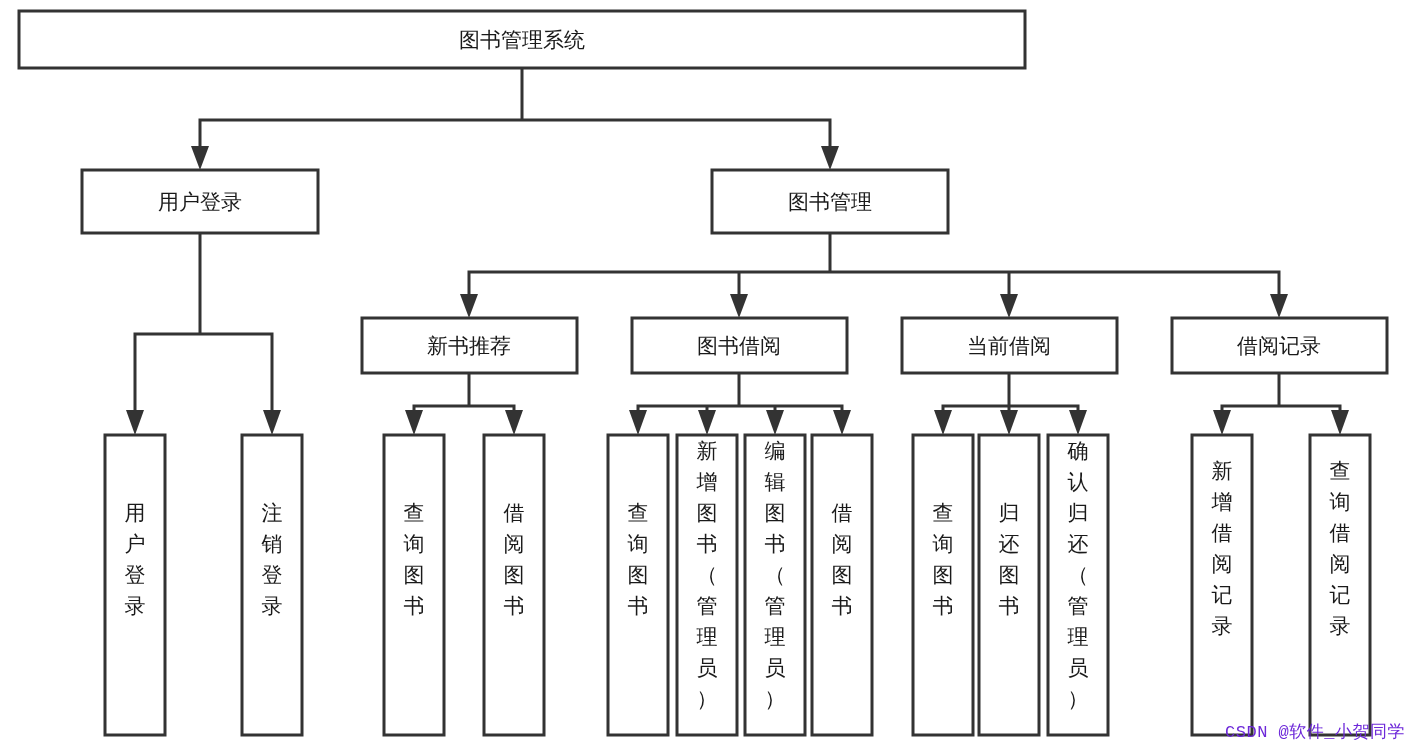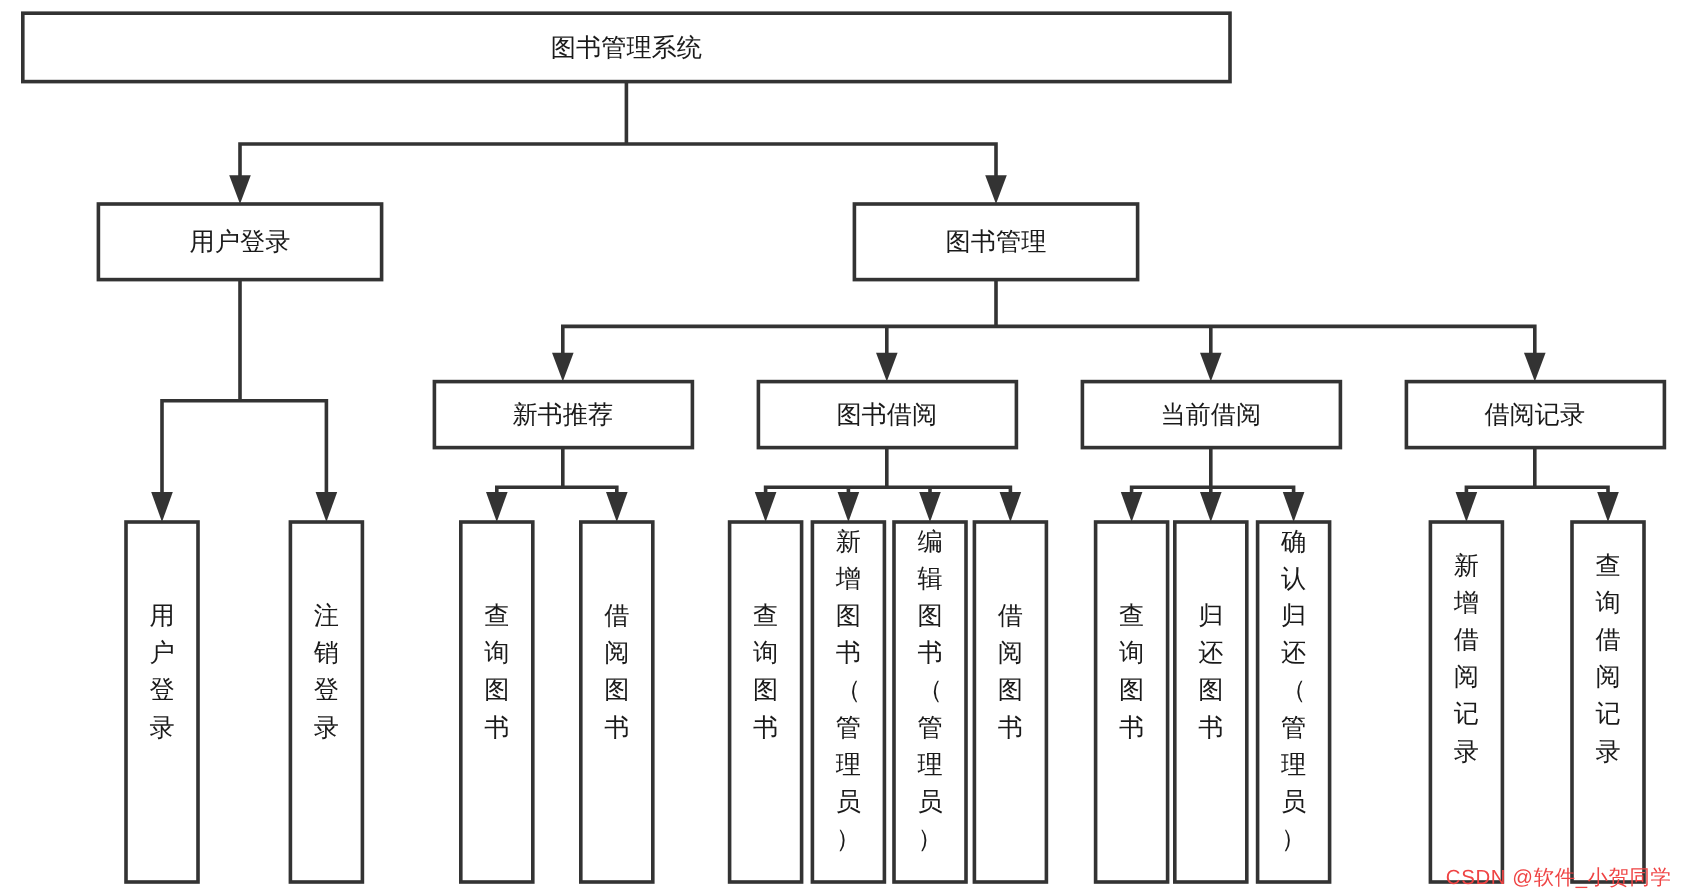--- a/index.html
+++ b/index.html
@@ -46,25 +46,25 @@
     dominant-baseline: middle;
   }
   .node-label-vertical {
     font-family: "Liberation Sans", "DejaVu Sans", sans-serif;
     font-size: 21px;
     fill: #1a1a1a;
     text-anchor: middle;
   }
   .watermark {
     position: absolute;
-    right: 12px;
+    right: 0;
     bottom: 4px;
-    font-family: Liberation Sans, sans-serif;
+    font-family: Liberation Mono, monospace;
     font-size: 17px;
-    color: #ef4444;
+    color: #6d28d9;
     letter-spacing: 0.5px;
     white-space: nowrap;
     user-select: none;
   }
 </style>
 </head>
 <body>
 
 <div id="diagram-root">
 

